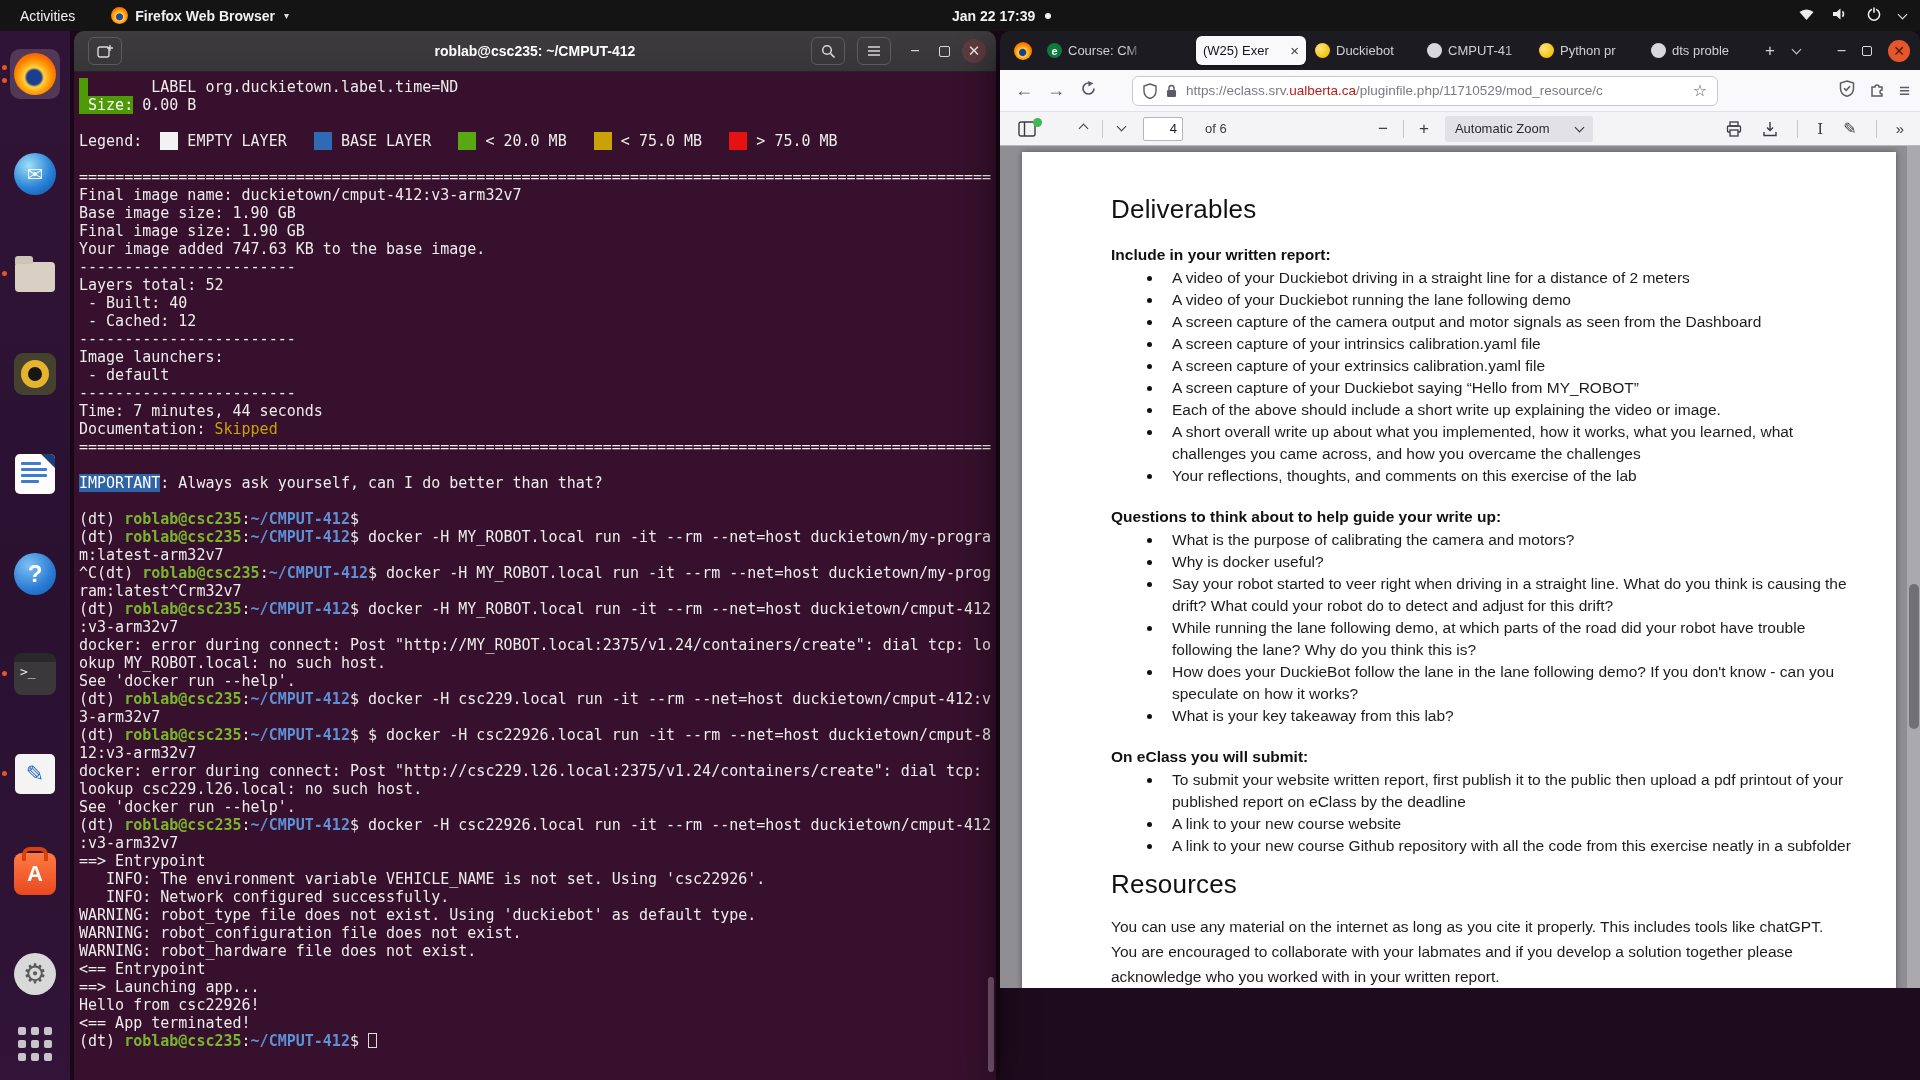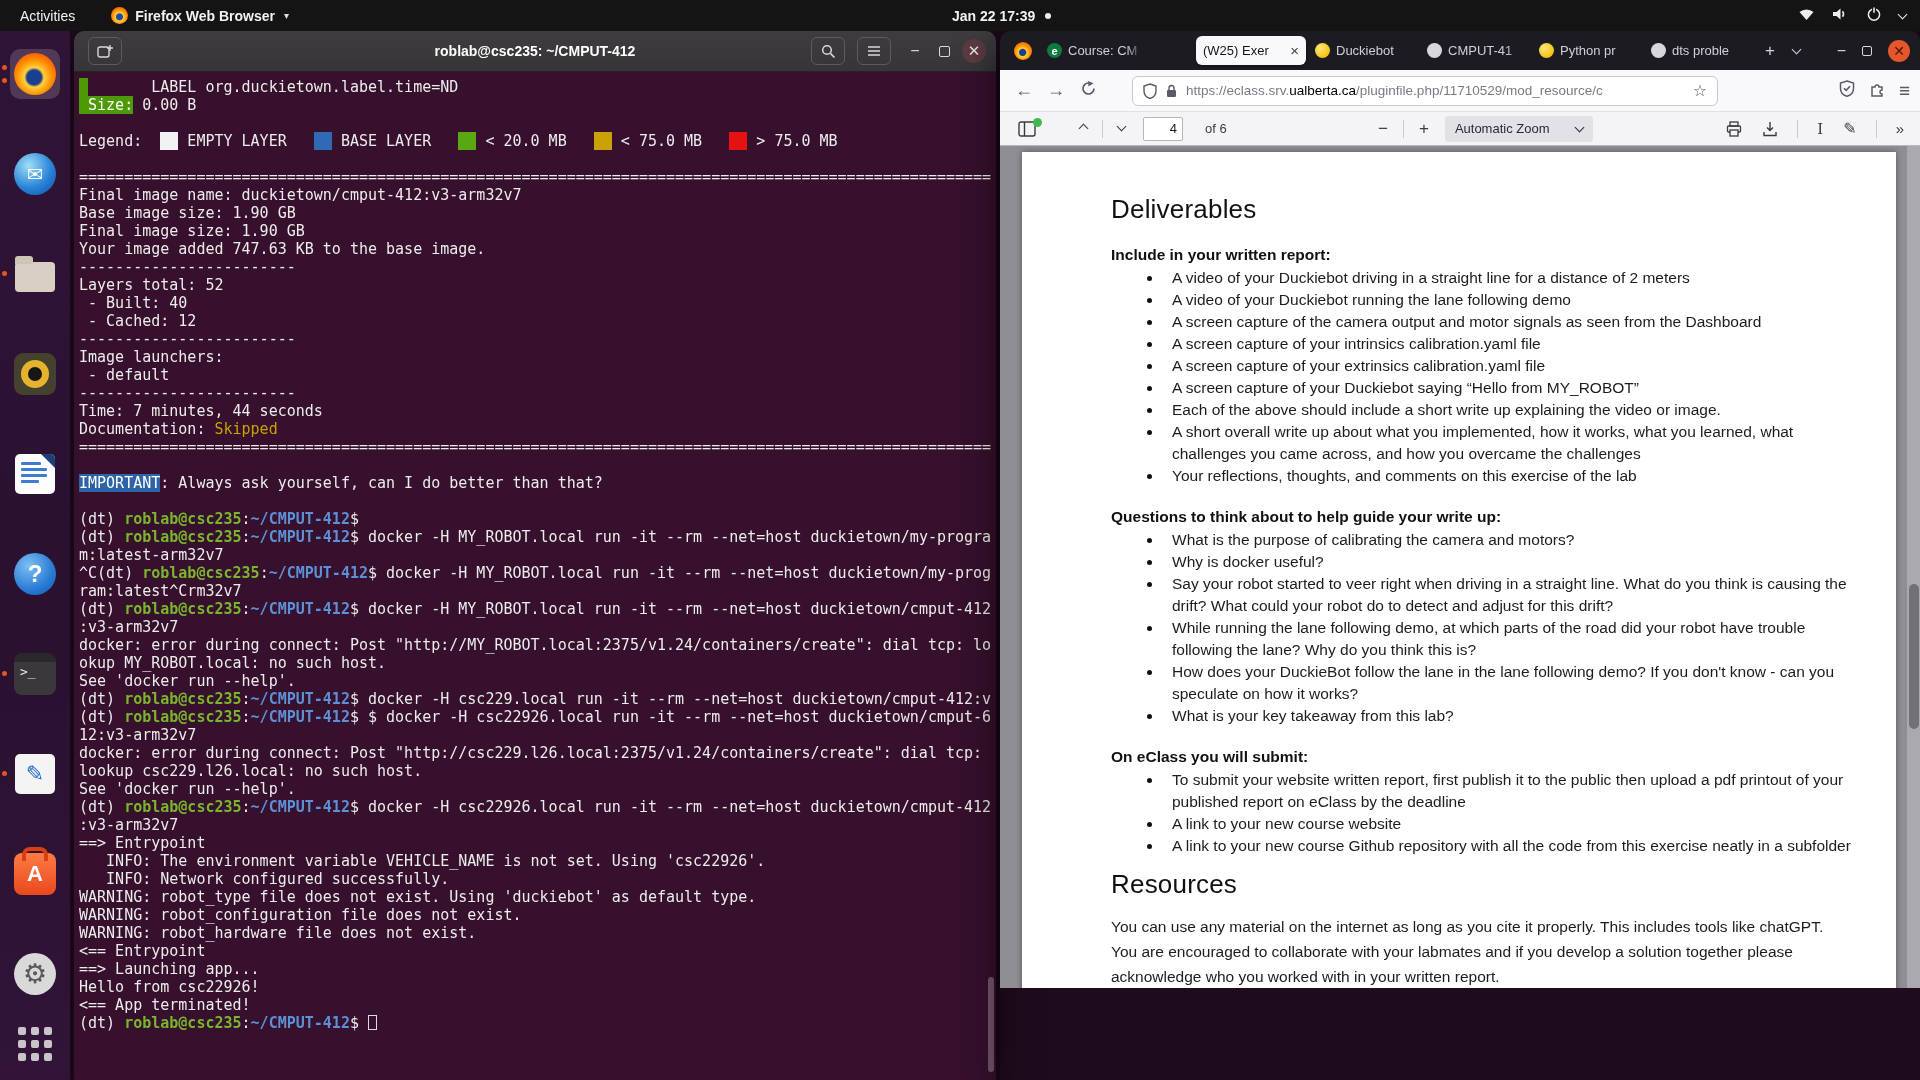--- a/index.html
+++ b/index.html
@@ -116,21 +116,21 @@
     display:flex; align-items:center; justify-content:center; font-size:14px; font-weight:700; }
 
   .navbar { height:42px; background:#f9f9fb; border-bottom:1px solid #e0e0e6; display:flex; align-items:center; }
   .nav-ic { color:#5b5b66; font-size:18px; width:32px; text-align:center; }
   .urlbar { position:relative; margin-left:28px; width:586px; height:30px; background:#fff;
     border:1px solid #c8c8ce; border-radius:6px; display:flex; align-items:center; padding:0 10px;
     font-size:13.5px; color:#7a7a85; overflow:hidden; }
   .urlbar svg { flex-shrink:0; }
   .url-text { margin-left:8px; white-space:nowrap; overflow:hidden; flex:1;
     -webkit-mask-image:linear-gradient(to right,#000 92%,transparent); mask-image:linear-gradient(to right,#000 92%,transparent); }
-  .url-domain { color:#000000; }
+  .url-domain { color:#b91c1c; }
   .url-star { color:#5b5b66; font-size:16px; margin-left:6px; }
   .nav-right { margin-left:auto; margin-right:10px; display:flex; align-items:center; gap:14px; color:#5b5b66; }
 
   .pdfbar { height:34px; background:#f4f4f6; border-bottom:1px solid #b9b9bd; display:flex; align-items:center;
     color:#3a3a40; position:relative; }
   .pb-sep { width:1px; height:18px; background:#c9c9cd; margin:0 7px; }
   .pb-ic { padding:0 8px; display:flex; align-items:center; justify-content:center; }
   .page-input { width:40px; height:24px; border:1px solid #b5b5ba; border-radius:2px; text-align:right;
     font-size:13px; padding-right:5px; background:#fff; color:#1a1a1a; }
   .pb-of { font-size:13px; margin-left:22px; color:#3a3a40; }
@@ -301,21 +301,22 @@
       <div class="tline"><span class="s-t">(dt) </span><span class="s-g">roblab@csc235</span><span class="s-t">:</span><span class="s-b">~/CMPUT-412</span><span class="s-t">$ docker -H MY_ROBOT.local run -it --rm --net=host duckietown/my-progra</span></div>
       <div class="tline"><span class="s-t">m:latest-arm32v7</span></div>
       <div class="tline"><span class="s-t">^C(dt) </span><span class="s-g">roblab@csc235</span><span class="s-t">:</span><span class="s-b">~/CMPUT-412</span><span class="s-t">$ docker -H MY_ROBOT.local run -it --rm --net=host duckietown/my-prog</span></div>
       <div class="tline"><span class="s-t">ram:latest^Crm32v7</span></div>
       <div class="tline"><span class="s-t">(dt) </span><span class="s-g">roblab@csc235</span><span class="s-t">:</span><span class="s-b">~/CMPUT-412</span><span class="s-t">$ docker -H MY_ROBOT.local run -it --rm --net=host duckietown/cmput-412</span></div>
       <div class="tline"><span class="s-t">:v3-arm32v7</span></div>
       <div class="tline"><span class="s-t">docker: error during connect: Post "http://MY_ROBOT.local:2375/v1.24/containers/create": dial tcp: lo</span></div>
       <div class="tline"><span class="s-t">okup MY_ROBOT.local: no such host.</span></div>
       <div class="tline"><span class="s-t">See 'docker run --help'.</span></div>
       <div class="tline"><span class="s-t">(dt) </span><span class="s-g">roblab@csc235</span><span class="s-t">:</span><span class="s-b">~/CMPUT-412</span><span class="s-t">$ docker -H csc229.local run -it --rm --net=host duckietown/cmput-412:v</span></div>
-      <div class="tline"><span class="s-t">(dt) </span><span class="s-g">roblab@csc235</span><span class="s-t">:</span><span class="s-b">~/CMPUT-412</span><span class="s-t">$ $ docker -H csc22926.local run -it --rm --net=host duckietown/cmput-6</span></div>
+      <div class="tline"><span class="s-t">3-arm32v7</span></div>
+      <div class="tline"><span class="s-t">(dt) </span><span class="s-g">roblab@csc235</span><span class="s-t">:</span><span class="s-b">~/CMPUT-412</span><span class="s-t">$ $ docker -H csc22926.local run -it --rm --net=host duckietown/cmput-8</span></div>
       <div class="tline"><span class="s-t">12:v3-arm32v7</span></div>
       <div class="tline"><span class="s-t">docker: error during connect: Post "http://csc229.l26.local:2375/v1.24/containers/create": dial tcp:</span></div>
       <div class="tline"><span class="s-t">lookup csc229.l26.local: no such host.</span></div>
       <div class="tline"><span class="s-t">See 'docker run --help'.</span></div>
       <div class="tline"><span class="s-t">(dt) </span><span class="s-g">roblab@csc235</span><span class="s-t">:</span><span class="s-b">~/CMPUT-412</span><span class="s-t">$ docker -H csc22926.local run -it --rm --net=host duckietown/cmput-412</span></div>
       <div class="tline"><span class="s-t">:v3-arm32v7</span></div>
       <div class="tline"><span class="s-t">==&gt; Entrypoint</span></div>
       <div class="tline"><span class="s-t">   INFO: The environment variable VEHICLE_NAME is not set. Using 'csc22926'.</span></div>
       <div class="tline"><span class="s-t">   INFO: Network configured successfully.</span></div>
       <div class="tline"><span class="s-t">WARNING: robot_type file does not exist. Using 'duckiebot' as default type.</span></div>

